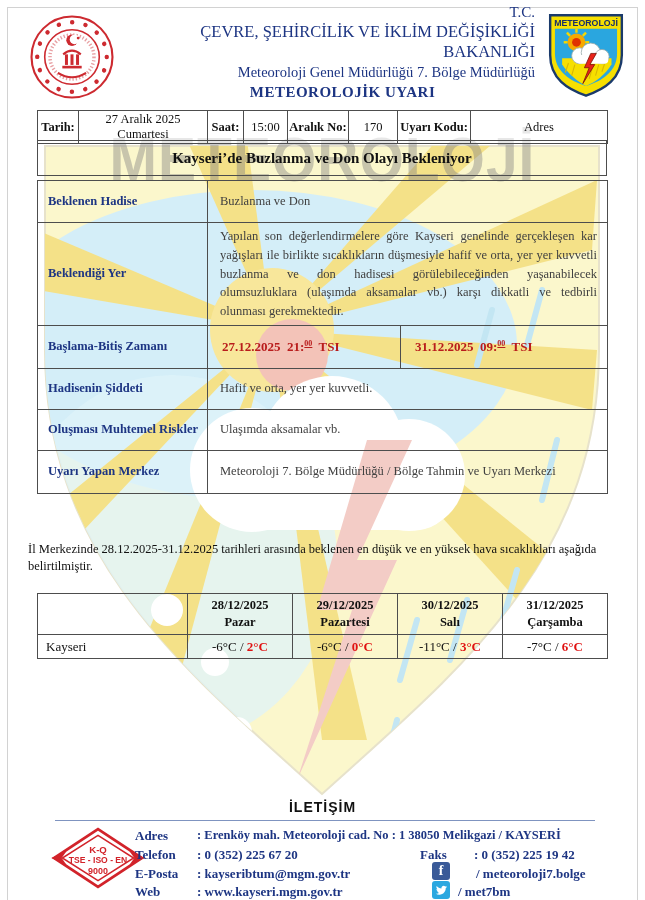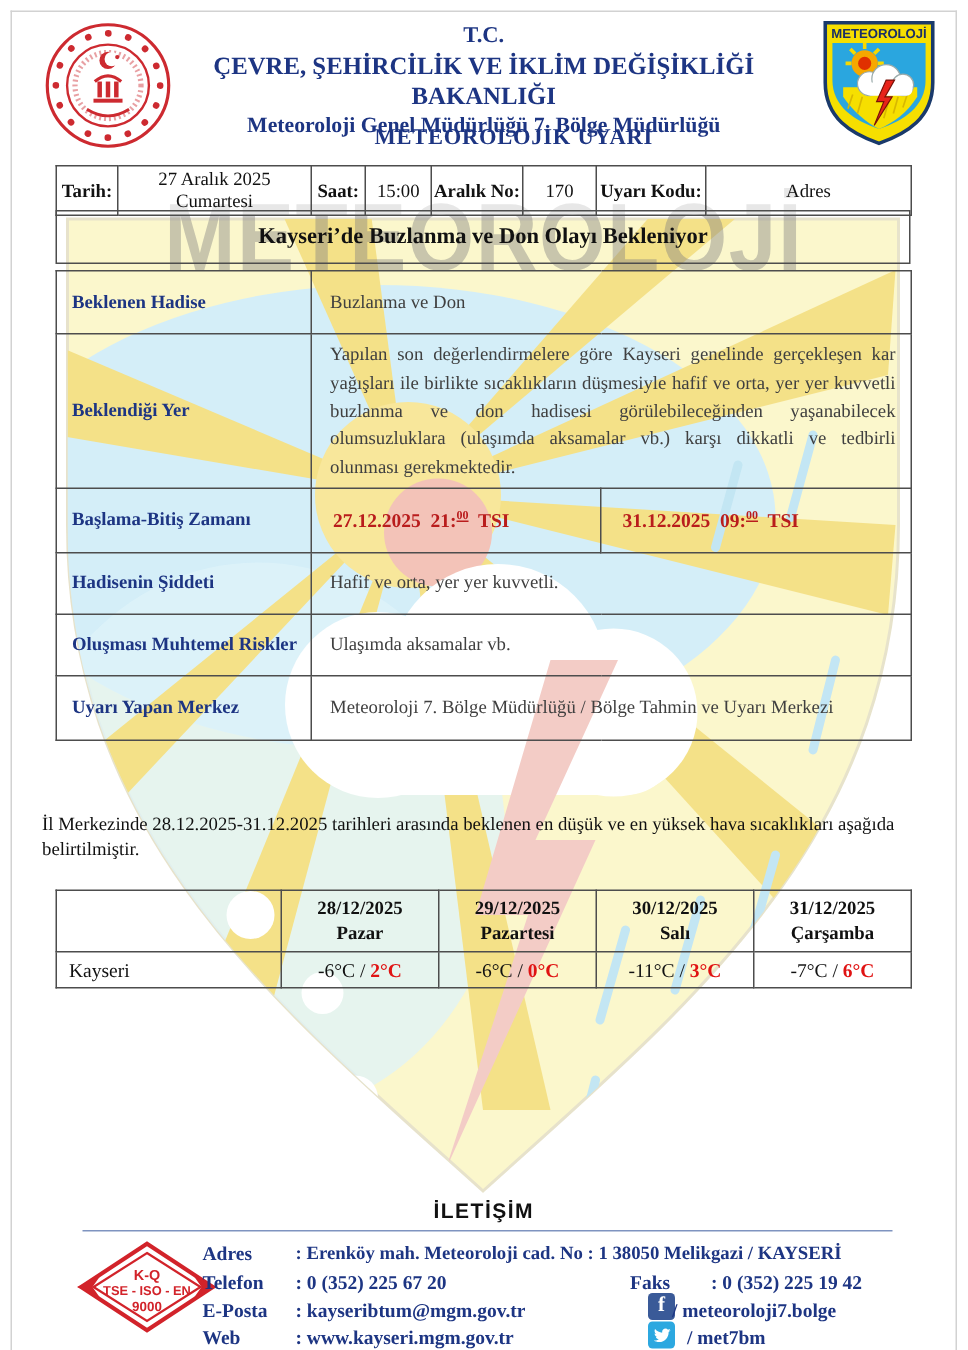--- a/index.html
+++ b/index.html
@@ -10,21 +10,21 @@
   
   .wm{position:absolute;left:0;top:0;width:645px;height:900px;z-index:0;}
   .wm-shield{position:absolute;left:37px;top:140px;opacity:.85;}
   .wm-text{position:absolute;left:0;top:126px;width:645px;text-align:center;
            font-family:"Liberation Sans",sans-serif;font-weight:700;font-size:57px;
            letter-spacing:1px;color:rgba(128,128,128,.42);transform:scaleY(1.12);}
 
   .content{position:absolute;left:0;top:0;width:645px;height:900px;z-index:1;}
 
   
-  .hdr-center{position:absolute;left:110px;top:16px;width:425px;text-align:center;color:#1d3583;font-weight:700;}
+  .hdr-center{position:absolute;left:110px;top:4px;width:425px;text-align:right;color:#1d3583;font-weight:400;}
   .hdr-tc{font-size:15px;}
   .hdr-ministry{font-size:16.5px;margin-top:1px;}
   .hdr-dir{font-size:14.5px;margin-top:2px;}
   .hdr-doctype{position:absolute;left:0;top:84px;width:645px;text-align:center;
                color:#1d3583;font-weight:700;font-size:15px;letter-spacing:.5px;margin-left:20px;}
   .logo-left{position:absolute;left:28px;top:13px;}
   .logo-right{position:absolute;left:546px;top:12px;}
 
   
   table{border-collapse:collapse;table-layout:fixed;}
@@ -322,21 +322,21 @@
     </div>
     <div class="c-row" style="left:420px;top:847px;width:200px;">
       <span class="c-lbl">Faks</span>
       <span class="c-val" style="left:54px;text-align:right;">: 0 (352) 225 19 42</span>
     </div>
     <div class="c-row" style="left:135px;top:866px;width:300px;">
       <span class="c-lbl">E-Posta</span>
       <span class="c-val">: kayseribtum@mgm.gov.tr</span>
     </div>
     <div class="soc fb" style="position:absolute;left:432px;top:862px;">f</div>
-    <div class="c-row" style="left:448px;top:866px;width:170px;">/ meteoroloji7.bolge</div>
+    <div class="c-row" style="left:476px;top:866px;width:170px;">/ meteoroloji7.bolge</div>
     <div class="c-row" style="left:135px;top:884px;width:300px;">
       <span class="c-lbl">Web</span>
       <span class="c-val">: www.kayseri.mgm.gov.tr</span>
     </div>
     <div class="soc tw" style="position:absolute;left:432px;top:881px;">
       <svg width="13" height="13" viewBox="0 0 15 15">
           <path fill="#fff" d="M14 3.2c-.5.2-1 .4-1.5.4.5-.3.9-.8 1.1-1.4-.5.3-1.1.5-1.7.7C11.4 2.3 10.7 2 10 2 8.6 2 7.4 3.2 7.4 4.6c0 .2 0 .4.1.6C5.3 5.1 3.3 4 2 2.4c-.2.4-.4.9-.4 1.4 0 .9.5 1.7 1.2 2.2-.4 0-.8-.1-1.2-.3v0c0 1.3.9 2.3 2.1 2.6-.2.1-.5.1-.7.1-.2 0-.3 0-.5-.1.3 1 1.3 1.8 2.4 1.8-.9.7-2 1.1-3.2 1.1H1c1.2.7 2.5 1.2 4 1.2 4.8 0 7.4-4 7.4-7.4v-.3c.5-.4 1-.9 1.6-1.5z"></path>
         </svg>
     </div>
     <div class="c-row" style="left:458px;top:884px;width:120px;">/ met7bm</div>

